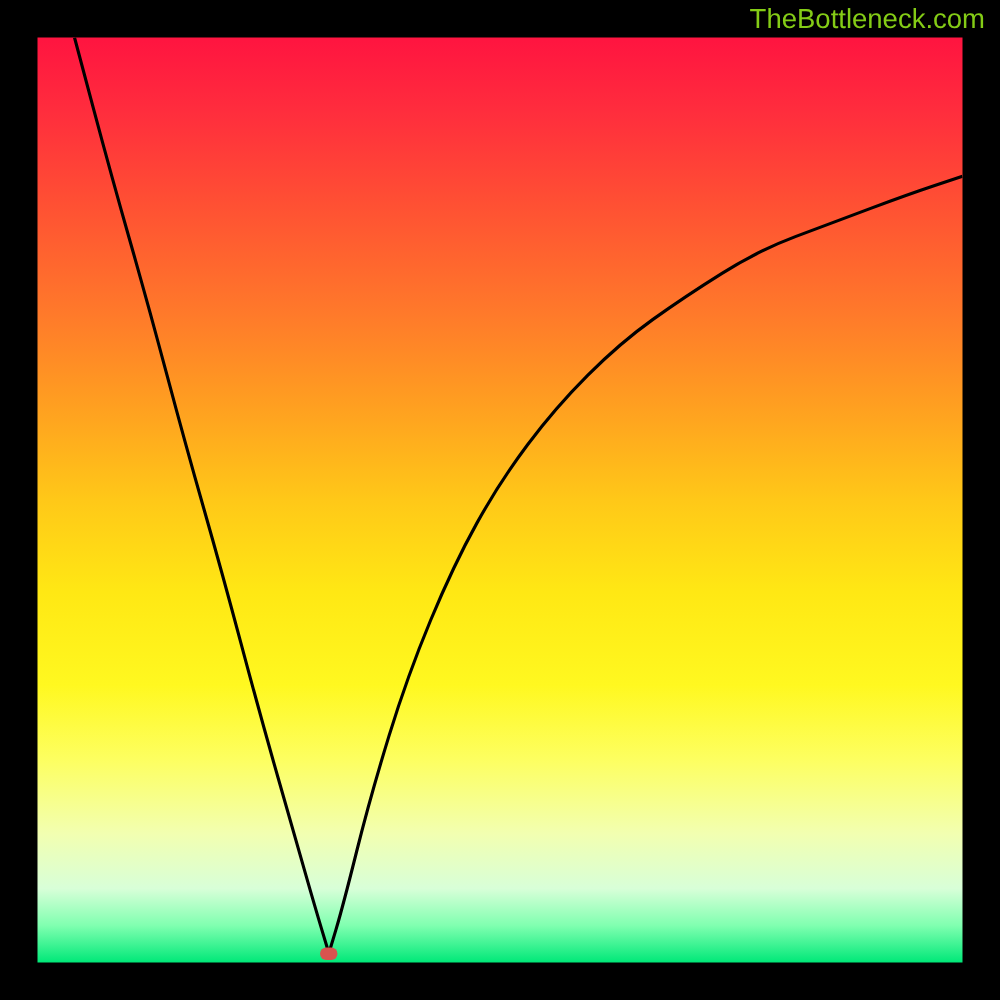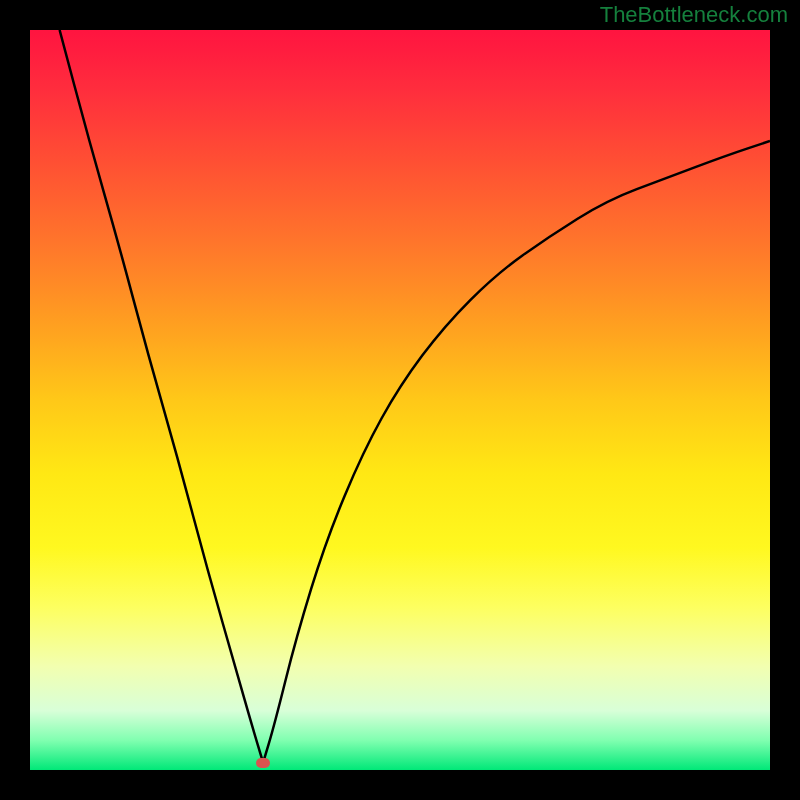--- a/index.html
+++ b/index.html
@@ -8,21 +8,21 @@
     width: 800px;
     height: 800px;
     background: #000;
     position: relative;
     font-family: Arial, Helvetica, sans-serif;
   }
   .watermark {
     position: absolute;
     top: 2px;
     right: 12px;
-    color: #15803d;
+    color: #84cc16;
     font-size: 22px;
     z-index: 10;
   }
   .plot-area {
     position: absolute;
     left: 30px;
     top: 30px;
     width: 740px;
     height: 740px;
     background: linear-gradient(to bottom,

